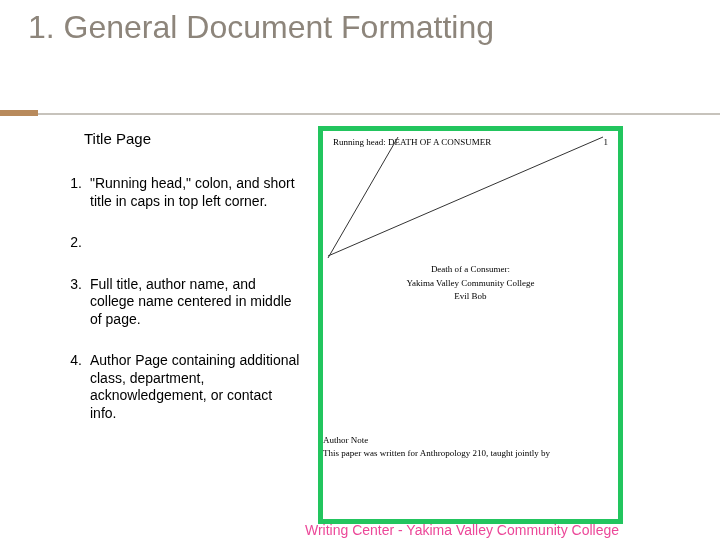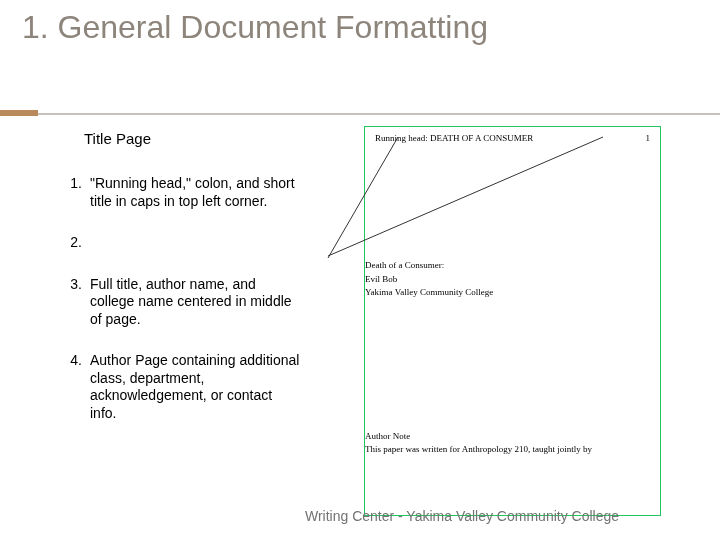--- a/index.html
+++ b/index.html
@@ -9,21 +9,21 @@
     height: 540px;
     font-family: Arial, sans-serif;
     background: #fff;
     color: #000;
     overflow: hidden;
     position: relative;
   }
   .slide-title {
     font-size: 32px;
     color: #8d857b;
-    padding: 10px 0 0 22px;
+    padding: 10px 0 0 28px;
     line-height: 1.1;
   }
   .title-underline {
     position: absolute;
     top: 110px;
     left: 0;
     height: 6px;
     background: #b88a5c;
     width: 38px;
   }
@@ -66,52 +66,52 @@
     flex-shrink: 0;
     text-align: right;
     padding-right: 8px;
   }
   .doc {
     position: absolute;
     top: -4px;
     left: 318px;
     width: 295px;
     height: 388px;
-    border: 1px solid #22c55e;
+    border: 5px solid #22c55e;
     background: #fff;
-    margin-left: 46px;
   }
   .doc-header {
     font-family: "Times New Roman", serif;
     font-size: 9px;
     padding: 6px 10px 0 10px;
     display: flex;
     justify-content: space-between;
   }
   .doc-center {
     font-family: "Times New Roman", serif;
     font-size: 9px;
+    text-align: center;
     margin-top: 116px;
     line-height: 1.5;
   }
   .doc-note {
     font-family: "Times New Roman", serif;
     font-size: 9px;
     text-align: left;
     margin-top: 130px;
     line-height: 1.5;
   }
   .footer {
     position: absolute;
-    bottom: 16px;
+    bottom: 2px;
     left: 0;
     right: 20px;
     font-size: 14px;
     text-align: center;
-    color: #737373;
+    color: #ec4899;
     padding-left: 224px;
   }
   svg.arrows {
     position: absolute;
     top: -4px;
     left: 318px;
     width: 295px;
     height: 388px;
     pointer-events: none;
   }
@@ -145,22 +145,22 @@
     </div>
   </div>
 
   <div class="doc">
     <div class="doc-header">
       <span>Running head: DEATH OF A CONSUMER</span>
       <span>1</span>
     </div>
     <div class="doc-center">
       <div>Death of a Consumer:</div>
+      <div>Yakima Valley Community College</div>
       <div>Evil Bob</div>
-      <div>Yakima Valley Community College</div>
     </div>
     <div class="doc-note">
       <div>Author Note</div>
       <div>This paper was written for Anthropology 210, taught jointly by</div>
     </div>
   </div>
 
   <svg class="arrows">
     <line x1="10" y1="130" x2="285" y2="11" stroke="#333" stroke-width="1"></line>
     <line x1="10" y1="132" x2="80" y2="11" stroke="#333" stroke-width="1"></line>

